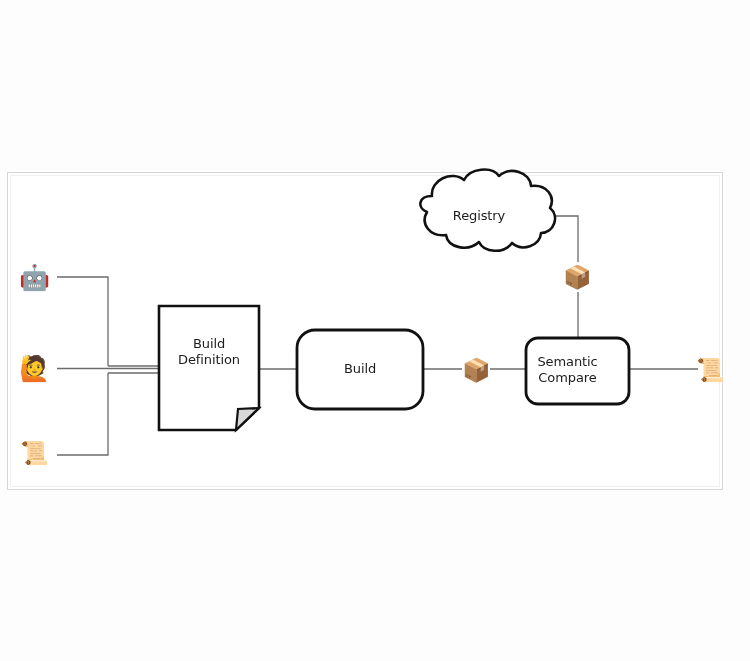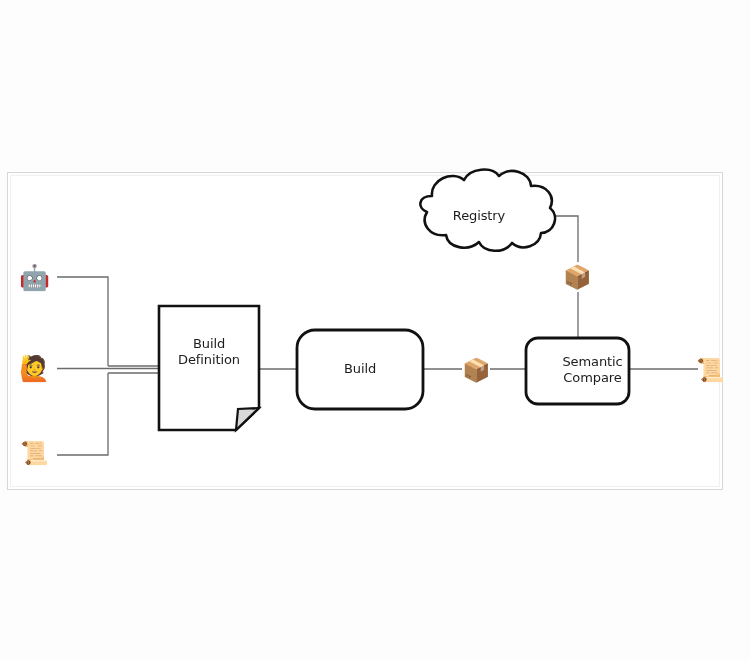--- a/index.html
+++ b/index.html
@@ -137,21 +137,21 @@
     </g>
   </svg>
 
   <div class="node-label" style="left:158px; top:336px; width:102px;">Build
 Definition</div>
 
   <div class="node-label" style="left:296px; top:361px; width:128px;">Build</div>
 
   <div class="node-label" style="left:406px; top:208px; width:146px;">Registry</div>
 
-  <div class="node-label" style="left:535px; top:354px; width:115px;">Semantic
+  <div class="node-label" style="left:510px; top:354px; width:115px;">Semantic
 Compare</div>
 
   <div class="emoji" style="left:20px; top:262px;">🤖</div>
 
   <div class="emoji" style="left:20px; top:353px;">🙋</div>
 
   <div class="emoji small" style="left:20px; top:438px;">📜</div>
 
   <div class="emoji small" style="left:462px; top:355px;">📦</div>
 

